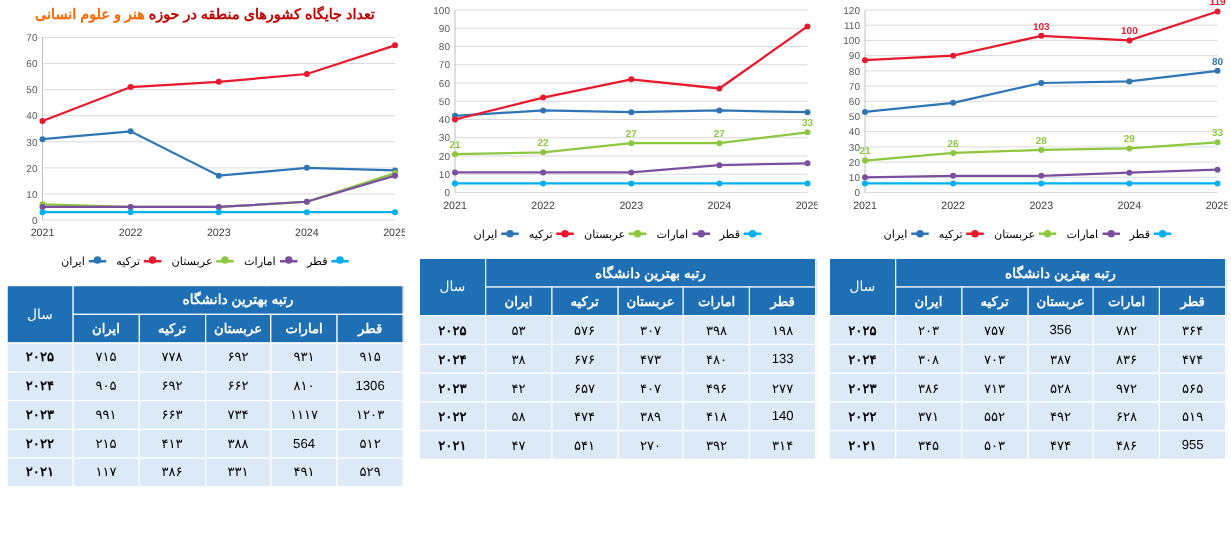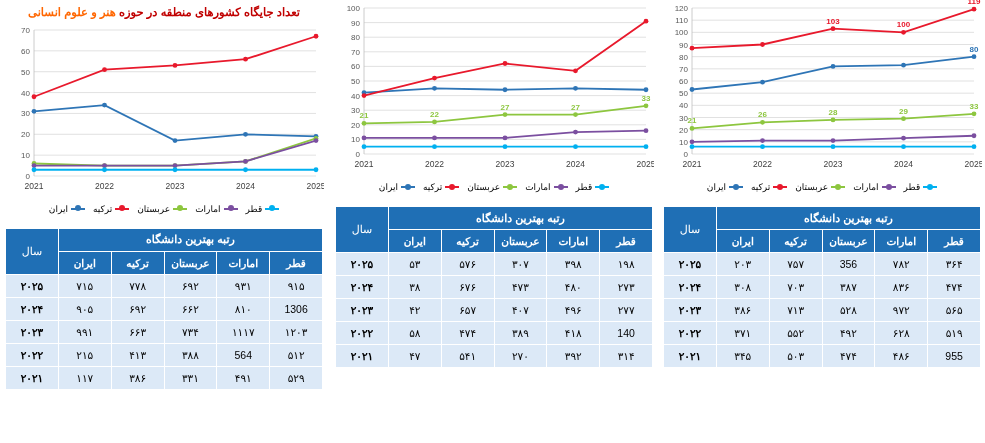--- a/index.html
+++ b/index.html
@@ -372,21 +372,21 @@
         <tbody>
           <tr>
             <td class="cell">۱۹۸</td>
             <td class="cell">۳۹۸</td>
             <td class="cell">۳۰۷</td>
             <td class="cell">۵۷۶</td>
             <td class="cell">۵۳</td>
             <td class="cell-year">۲۰۲۵</td>
           </tr>
           <tr>
-            <td class="cell">۲۷۳</td>
+            <td class="cell">133</td>
             <td class="cell">۴۸۰</td>
             <td class="cell">۴۷۳</td>
             <td class="cell">۶۷۶</td>
             <td class="cell">۳۸</td>
             <td class="cell-year">۲۰۲۴</td>
           </tr>
           <tr>
             <td class="cell">۲۷۷</td>
             <td class="cell">۴۹۶</td>
             <td class="cell">۴۰۷</td>

